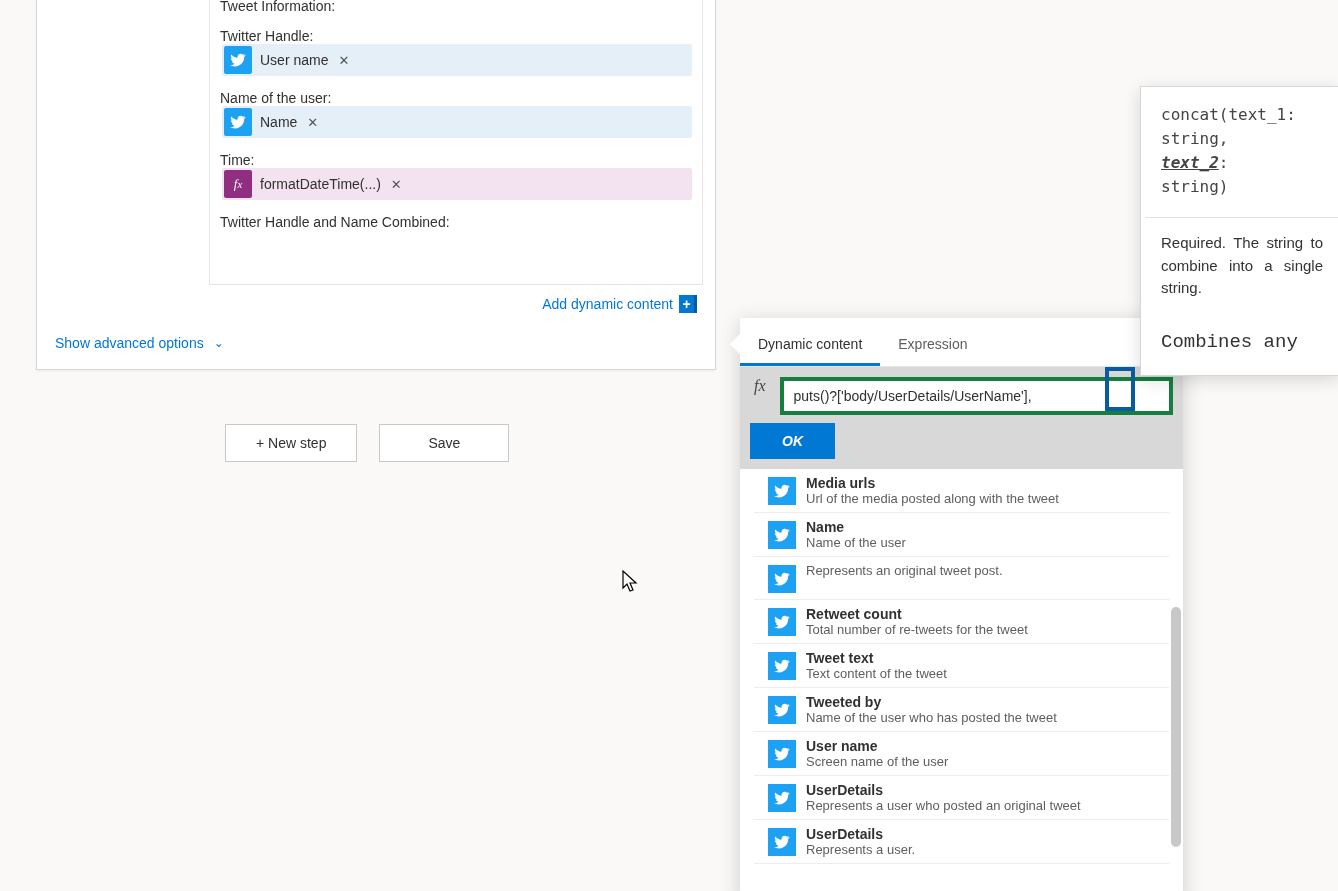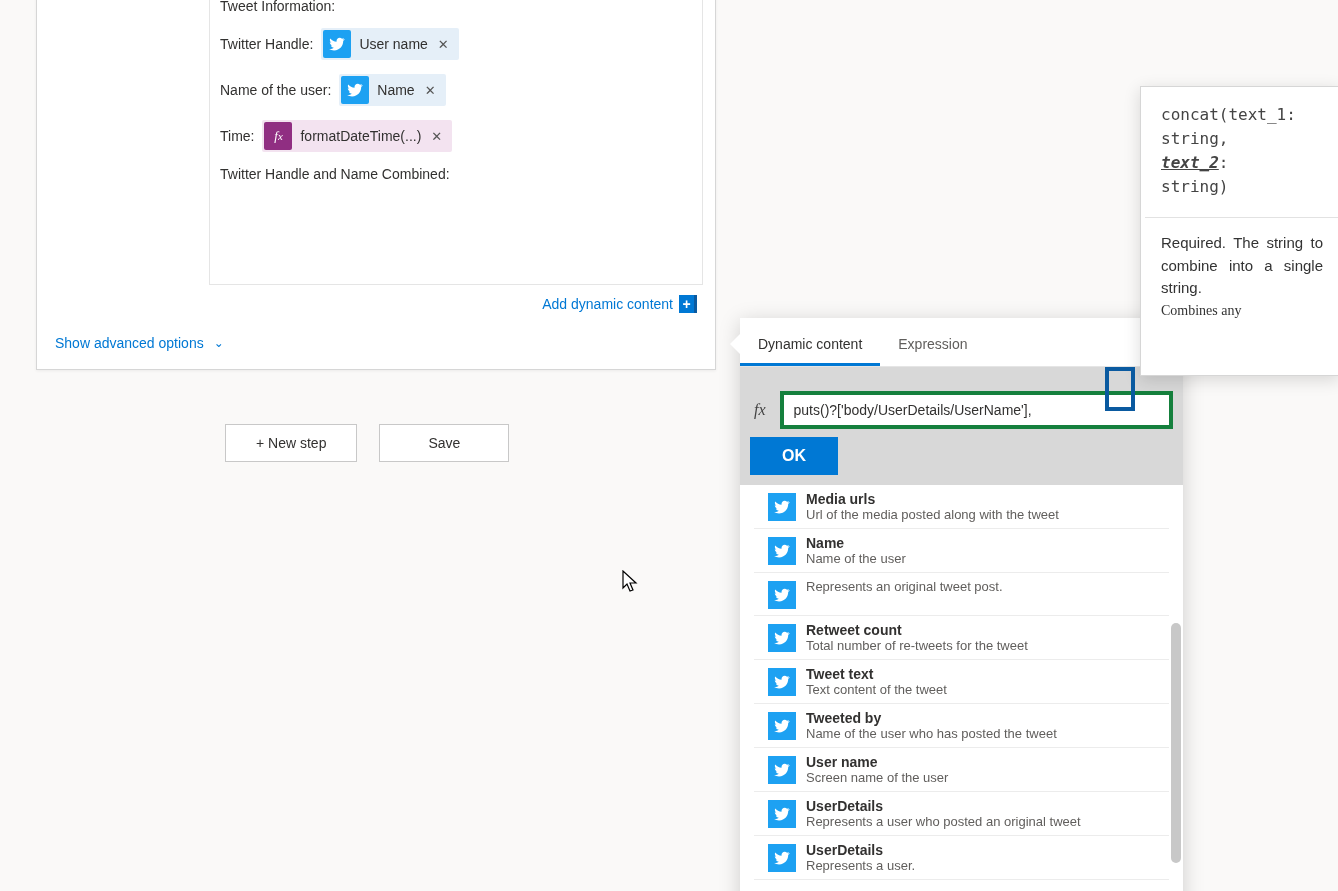--- a/index.html
+++ b/index.html
@@ -30,25 +30,25 @@
     background: #fff;
     min-height: 300px;
   }
   .section-title {
     font-size: 14px;
     color: #323130;
     margin-bottom: 14px;
   }
   .field-row {
     display: flex;
-    align-items: center;
     margin-bottom: 14px;
     font-size: 14px;
     color: #323130;
     flex-wrap: wrap;
+    flex-direction: column;
   }
   .field-label { margin-right: 6px; }
   .token {
     display: inline-flex;
     align-items: center;
     border-radius: 2px;
     padding: 0 6px 0 0;
     height: 32px;
     font-size: 14px;
     margin-left: 2px;
@@ -201,23 +201,22 @@
     right: 8px;
     top: 6px;
     font-size: 11px;
     text-align: center;
     color: #666;
     line-height: 1;
   }
   .dc-pager .arr { display:block; font-size:9px; }
   .dc-expr-row {
     display: flex;
-    align-items: center;
     background: #d8d8d8;
-    padding: 24px 10px 8px;
+    padding: 10px 10px 8px;
     gap: 10px;
   }
   .fx-label {
     font-family: Georgia, serif;
     font-style: italic;
     color: #444;
     font-size: 16px;
     padding: 0 4px;
   }
   .expr-input {
@@ -243,23 +242,24 @@
   }
   .ok-row {
     background: #d8d8d8;
     padding: 0 10px 10px;
   }
   .ok-btn {
     background: #0078d4;
     color: #fff;
     border: none;
     padding: 10px 32px;
-    font-size: 16px;
+    font-size: 14px;
     cursor: pointer;
     font-weight: 600;
+    font-style: italic;
   }
   .dc-list {
     height: 436px;
     overflow: hidden;
     background: #fff;
     position: relative;
   }
   .dc-item {
     display: flex;
     align-items: flex-start;
@@ -322,23 +322,24 @@
   .helpbox .sig { font-family: Consolas, monospace; margin-bottom: 18px;}
   .helpbox .sig b { font-weight: 700; text-decoration: underline; font-style: italic; }
   .helpbox hr { border: none; border-top: 1px solid #e2e2e2; margin: 10px -16px 14px; }
   .helpbox .req {
     font-family: "Segoe UI", sans-serif;
     font-size: 15px;
     color: #333;
     text-align: justify;
   }
   .helpbox .req2 {
-    font-family: Liberation Serif, serif;
-    font-size: 14px;
+    font-family: Liberation Mono, monospace;
+    font-size: 19px;
     color: #333;
+    margin-top: 28px;
   }
 
   .twitter-svg { width: 16px; height: 16px; fill: #fff; }
 </style>
 </head>
 <body>
 
 <div class="card">
   <div class="card-body">
     <div class="editor-box">

